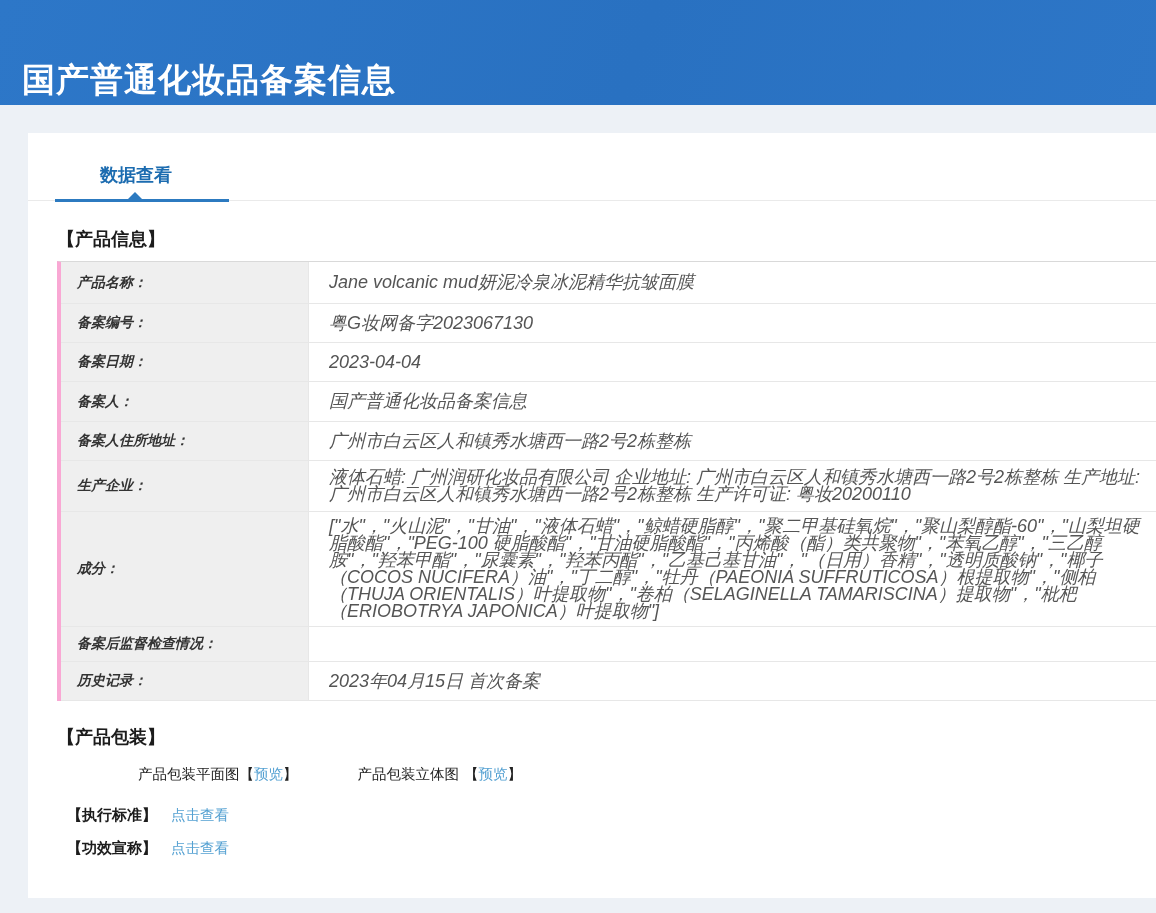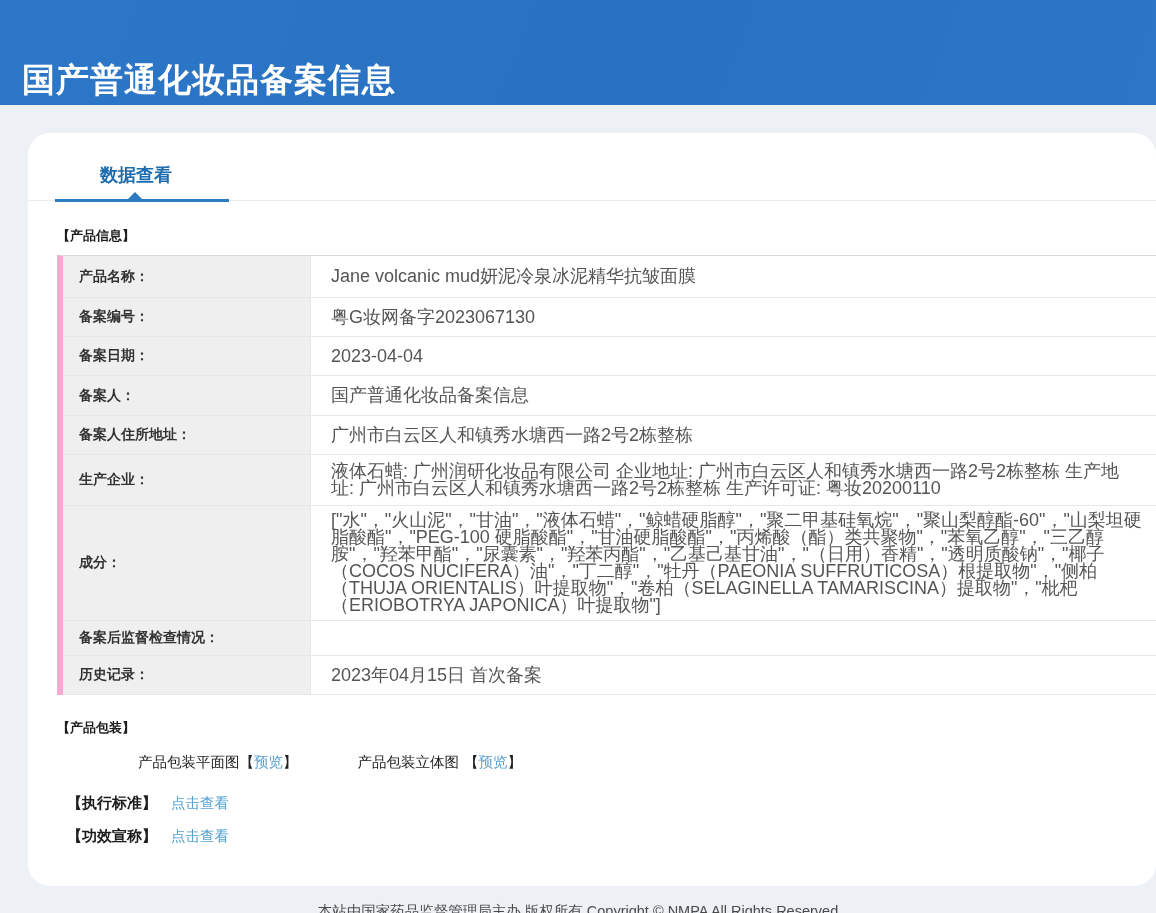--- a/index.html
+++ b/index.html
@@ -2,30 +2,30 @@
 <html><head>
 <meta charset="utf-8">
 <style>
   * { margin:0; padding:0; box-sizing:border-box; }
   html,body { width:1156px; height:913px; overflow:hidden; }
   body { background:#edf1f6; font-family:"Liberation Sans","DejaVu Sans",sans-serif; }
 
   .header { height:105px; background:linear-gradient(110deg,#2d77c8 0%,#2971c1 55%,#2d76c7 100%); padding:14px 0 0 22px; }
   .header h1 { color:#ffffff; font-size:33px; font-weight:bold; letter-spacing:1px;margin-top:44px; }
 
-  .card { margin:28px 0 0 28px; background:#ffffff; padding-bottom:40px; min-height:730px;border-radius:22px; }
+  .card { margin:28px 0 0 28px; background:#ffffff; padding-bottom:40px; min-height:730px; }
 
   .tabbar { padding-top:30px; border-bottom:1px solid #eaeaea; position:relative; }
   .tab { display:inline-block; margin-left:72px; color:#1c6cb0; font-size:18px; font-weight:bold; padding-bottom:13px; cursor:pointer; }
   .tab-underline { position:absolute; bottom:-2px; left:27px; width:174px; height:3px; background:#2c7ac0; }
   .tab-underline::before { content:""; position:absolute; top:-7px; left:72px; border-left:8px solid transparent; border-right:8px solid transparent; border-bottom:8px solid #2c7ac0; }
 
-  .section-title { font-size:13px; font-weight:bold; color:#1c1c1c; margin:26px 0 0 29px; }
+  .section-title { font-size:18px; font-weight:bold; color:#1c1c1c; margin:26px 0 0 29px; }
 
-  .info-table { margin:10px 0 0 29px; border-top:1px solid #d9d9d9; border-left:6px solid #f9a8d4; }
+  .info-table { margin:10px 0 0 29px; border-top:1px solid #d9d9d9; border-left:4px solid #f9a8d4;font-style:italic; }
   .trow { display:flex; border-bottom:1px solid #e7e7e7; }
   .tlabel { flex:0 0 248px; background:#efefef; display:flex; align-items:center; padding-left:16px; font-weight:bold; font-size:14px; color:#333; border-right:1px solid #e7e7e7; }
   .tvalue { flex:1; display:flex; align-items:center; padding:6px 14px 6px 20px; font-size:18px; color:#555; line-height:17px; }
   .trow:nth-child(1){min-height:42px}.trow:nth-child(2){min-height:39px}
   .trow:nth-child(3){min-height:39px}.trow:nth-child(4){min-height:40px}
   .trow:nth-child(5){min-height:39px}.trow:nth-child(6){min-height:51px}
   .trow:nth-child(7){min-height:78px}.trow:nth-child(8){min-height:35px}
   .trow:nth-child(9){min-height:39px}.trow:nth-child(10){min-height:39px}
 
   .packaging-row { margin:16px 0 0 110px; font-size:14.5px; color:#222; }

